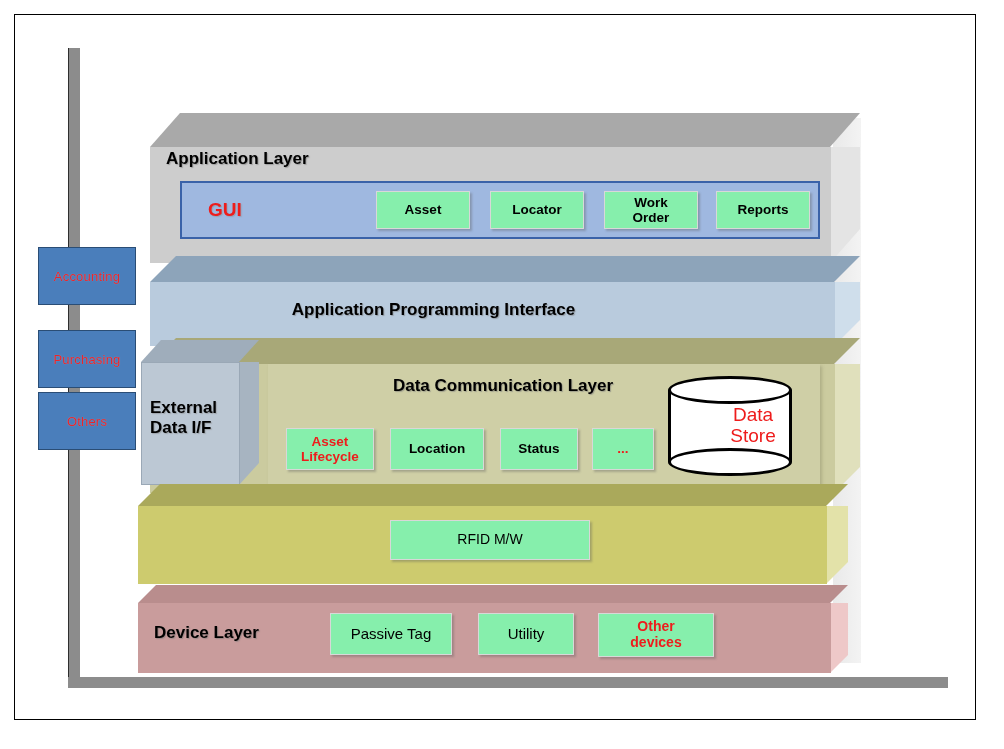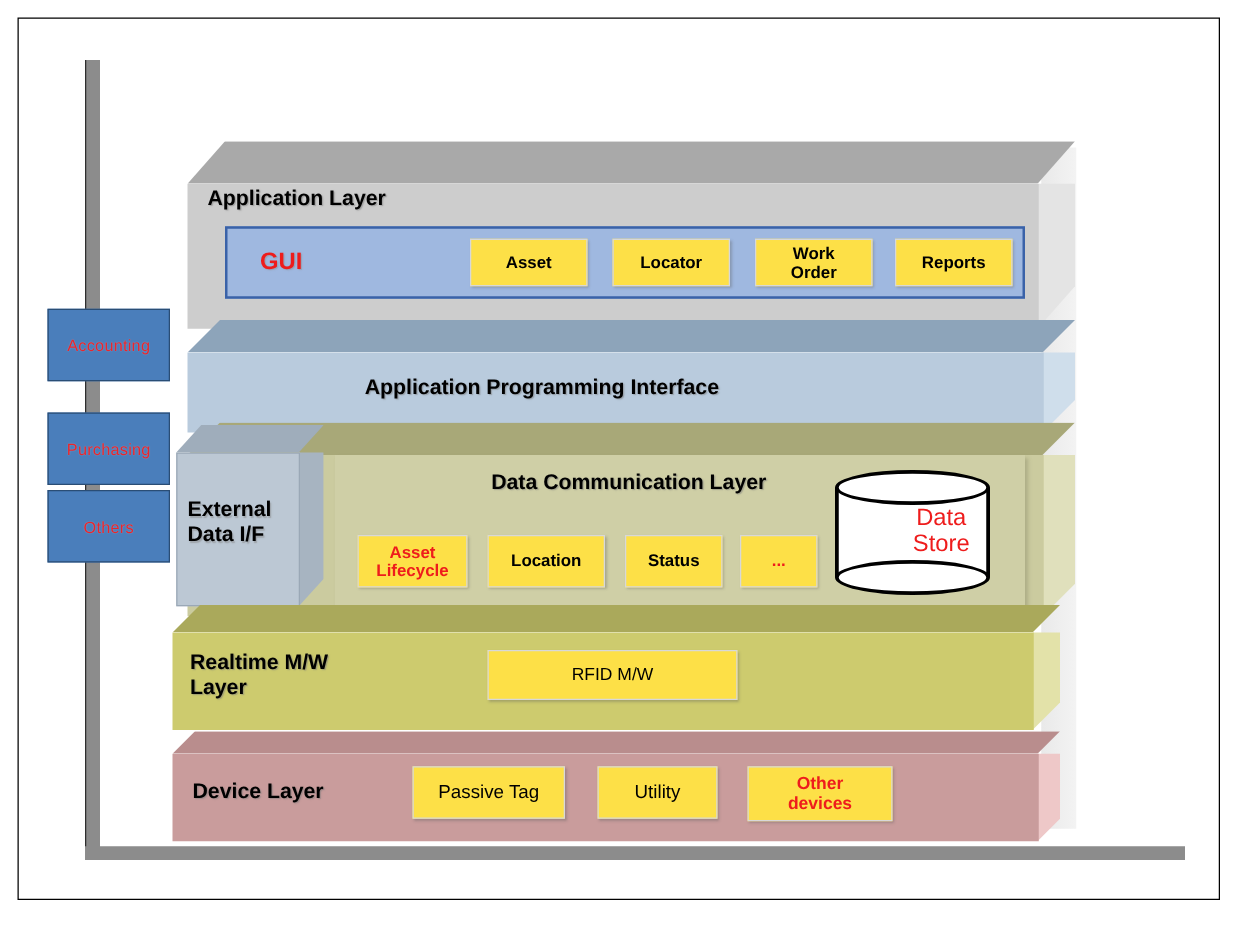--- a/index.html
+++ b/index.html
@@ -87,21 +87,21 @@
     text-align: center;
     color: #000;
     font-weight: bold;
     font-size: 17px;
     text-shadow: 1px 1px 1px rgba(120,120,120,.55);
   }
 
   
   .chip {
     position: absolute;
-    background: #fde047;
+    background: #86efac;
     border: 1px solid #d8d8d8;
     box-shadow: 1.5px 1.5px 2px rgba(90,90,90,.35);
     display: flex;
     align-items: center;
     justify-content: center;
     text-align: center;
     font-size: 13.5px;
     font-weight: bold;
     color: #000;
     line-height: 1.12;
@@ -311,22 +311,20 @@
 
   <div class="slab" style="left:138px; top:484px; width:710px; height:100px;">
     <div style="position:absolute; left:0; top:0; width:710px; height:22px;
                 background:#aaa95b;
                 clip-path: polygon(22px 0, 710px 0, 688px 22px, 0 22px);"></div>
     <div style="position:absolute; left:688px; top:22px; width:22px; height:78px;
                 background:#e3e2a9;
                 clip-path: polygon(0 0, 22px -22px, 22px 56px, 0 78px);"></div>
     <div style="position:absolute; left:0; top:22px; width:689px; height:78px;
                 background:#cdcb6e;"></div>
-    <div class="slab-label" style="left:14px; top:36px;">Realtime M/W
-Layer</div>
     <div class="chip" style="left:252px; top:36px; width:200px; height:40px; font-weight:normal; font-size:14px;">
       <span>RFID M/W</span>
     </div>
   </div>
 
   <div class="slab" style="left:138px; top:585px; width:710px; height:88px;">
     <div style="position:absolute; left:0; top:0; width:710px; height:18px;
                 background:#b98d8d;
                 clip-path: polygon(18px 0, 710px 0, 692px 18px, 0 18px);"></div>
     <div style="position:absolute; left:692px; top:18px; width:18px; height:70px;

